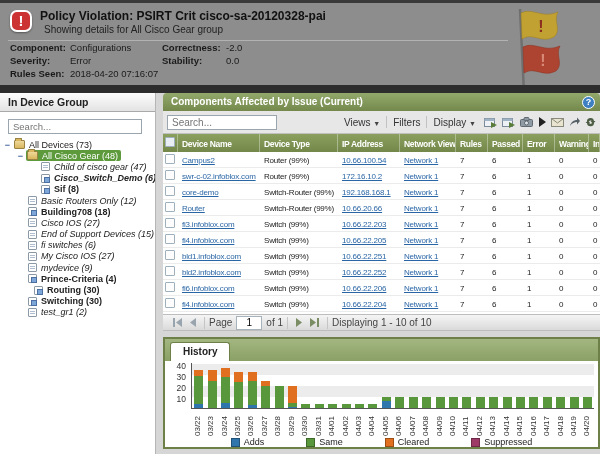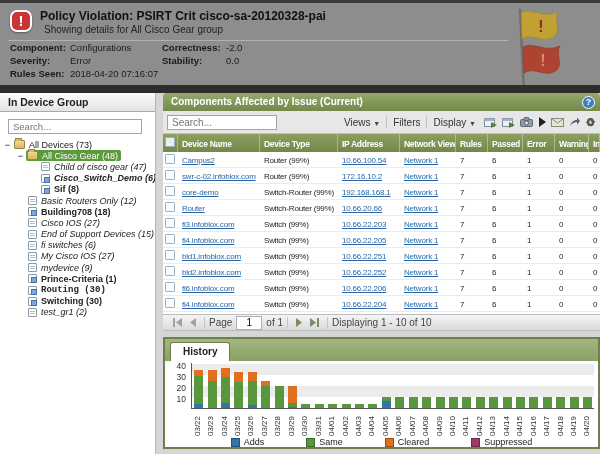--- a/index.html
+++ b/index.html
@@ -207,24 +207,24 @@
           <span class="tminus"></span>
           <span class="tlabelwrap">
             <span class="ticon page"></span>
             <span class="tlabel italic">mydevice (9)</span>
           </span>
         </div>
         <div class="tnode" style="padding-left: 15px;">
           <span class="tminus"></span>
           <span class="tlabelwrap">
             <span class="ticon pageb"></span>
-            <span class="tlabel bold">Prince-Criteria (1)</span>
-          </span>
-        </div>
-        <div class="tnode" style="padding-left: 15px; font-family: Liberation Mono, monospace;">
+            <span class="tlabel bold">Prince-Criteria (4)</span>
+          </span>
+        </div>
+        <div class="tnode" style="padding-left: 21px;">
           <span class="tminus"></span>
           <span class="tlabelwrap">
             <span class="ticon pageb"></span>
             <span class="tlabel bold">Routing (30)</span>
           </span>
         </div>
         <div class="tnode" style="padding-left: 15px;">
           <span class="tminus"></span>
           <span class="tlabelwrap">
             <span class="ticon pageb"></span>

